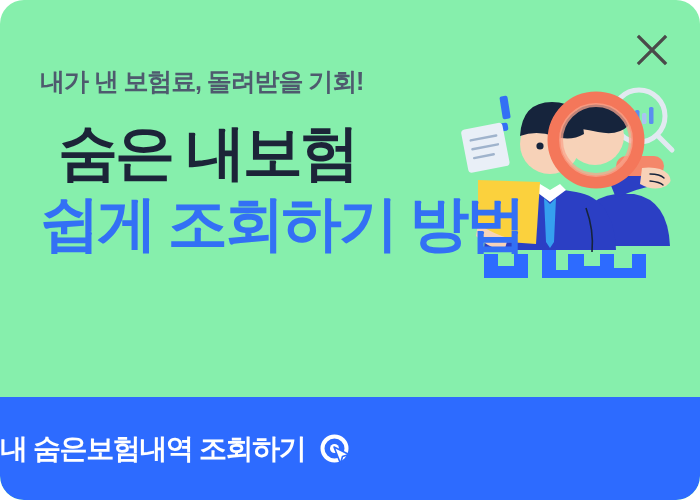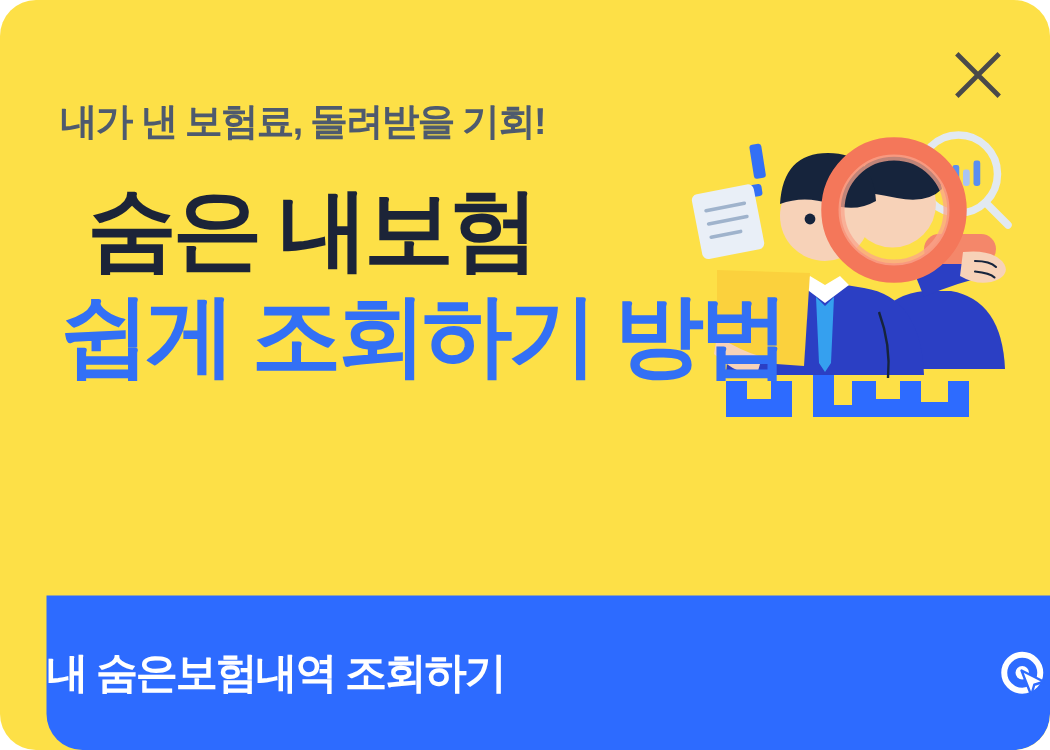--- a/index.html
+++ b/index.html
@@ -9,21 +9,21 @@
     background: #ffffff;
   }
   body {
     font-family: "Liberation Sans", "DejaVu Sans", sans-serif;
   }
 
   .banner {
     position: relative;
     width: 700px;
     height: 500px;
-    background: #fde047;
+    background: #86efac;
     border-radius: 24px;
     overflow: hidden;
     box-sizing: border-box;
   }
 
   
   .close-btn {
     position: absolute;
     top: 30px;
     right: 28px;
@@ -80,27 +80,26 @@
   
   .cta {
     position: absolute;
     left: 0;
     right: 0;
     bottom: 0;
     height: 103px;
     background: #2d6bff;
     display: flex;
     align-items: center;
-    justify-content: space-between;
+    justify-content: flex-start;
     gap: 14px;
     cursor: pointer;
     z-index: 50;
     border-bottom-left-radius: 24px;
     border-bottom-right-radius: 24px;
-    margin-left: 31px;
   }
   .cta-label {
     font-size: 28px;
     font-weight: 700;
     color: #ffffff;
     letter-spacing: -1.4px;
     white-space: nowrap;
   }
   .cta-icon {
     width: 34px;

